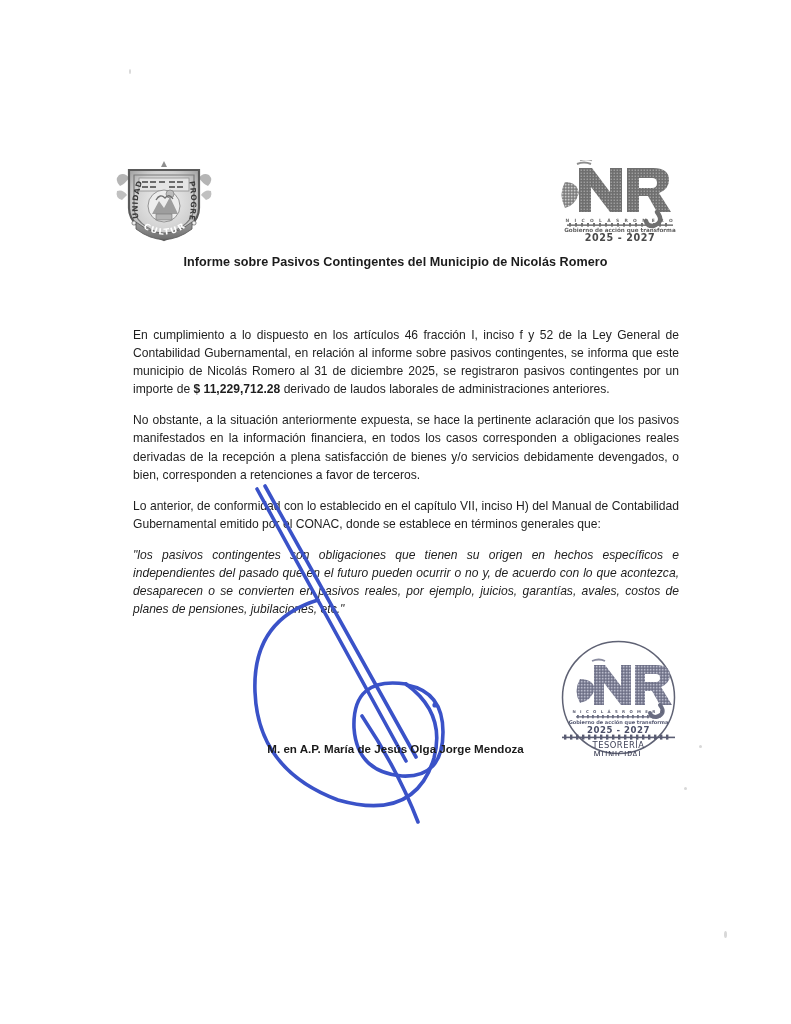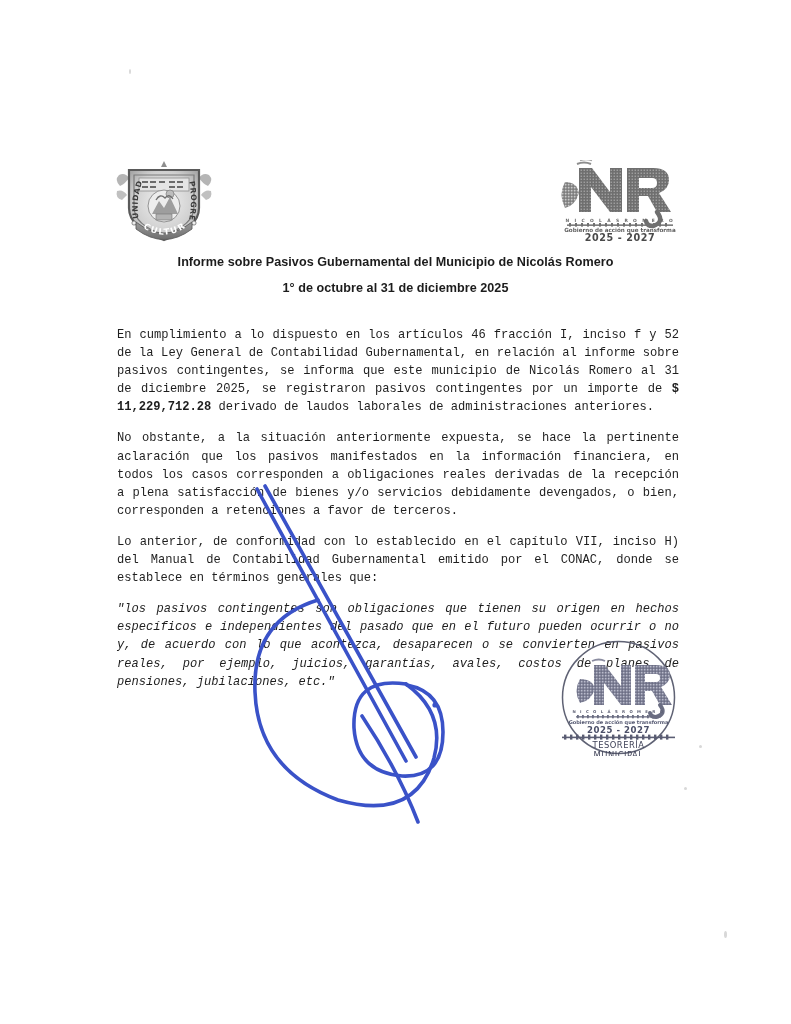--- a/index.html
+++ b/index.html
@@ -66,22 +66,21 @@
     position: absolute;
     left: 117px;
     top: 326px;
     width: 562px;
   }
   .para {
     text-align: justify;
     font-size: 12.1px;
     line-height: 18.1px;
     color: #1e1e1e;
-    margin: 0 0 13px 0;
-    font-family: Liberation Mono, monospace;
+    margin: 0 0 13px 16px;
   }
   .para.quote {
     font-style: italic;
     margin-top: 5px;
   }
   .amount { font-weight: bold; }
 
   
   #signature-ink {
     position: absolute;
@@ -248,22 +247,21 @@
           </g>
         </g>
 
         <text x="67" y="72" text-anchor="middle" font-family="DejaVu Sans, sans-serif" font-size="5.6" font-weight="bold" fill="#5e5e5e">Gobierno de acción que transforma</text>
 
         <text x="67" y="81" text-anchor="middle" font-family="DejaVu Sans, sans-serif" font-size="9.6" font-weight="bold" fill="#4a4a4a" letter-spacing="0.6">2025 - 2027</text>
       </svg>
     </div>
   </div>
 
-  <div class="doc-title" id="title-line-1">Informe sobre Pasivos Gubernamental del Municipio de Nicolás Romero</div>
-  <div class="doc-title" id="title-line-2">1° de octubre al 31 de diciembre 2025</div>
+  <div class="doc-title" id="title-line-1">Informe sobre Pasivos Contingentes del Municipio de Nicolás Romero</div>
 
   <div id="body-text">
 
     <p class="para"><span>En cumplimiento a lo dispuesto en los artículos 46 fracción I, inciso f y 52 de la Ley General de Contabilidad Gubernamental, en relación al informe sobre pasivos contingentes, se informa que este municipio de Nicolás Romero al 31 de diciembre 2025, se registraron pasivos contingentes por un importe de </span><span class="amount">$ 11,229,712.28</span><span> derivado de laudos laborales de administraciones anteriores.</span></p>
 
     <p class="para">No obstante, a la situación anteriormente expuesta, se hace la pertinente aclaración que los pasivos manifestados en la información financiera, en todos los casos corresponden a obligaciones reales derivadas de la recepción a plena satisfacción de bienes y/o servicios debidamente devengados, o bien, corresponden a retenciones a favor de terceros.</p>
 
     <p class="para">Lo anterior, de conformidad con lo establecido en el capítulo VII, inciso H) del Manual de Contabilidad Gubernamental emitido por el CONAC, donde se establece en términos generales que:</p>
 
     <p class="para quote">"los pasivos contingentes son obligaciones que tienen su origen en hechos específicos e independientes del pasado que en el futuro pueden ocurrir o no y, de acuerdo con lo que acontezca, desaparecen o se convierten en pasivos reales, por ejemplo, juicios, garantías, avales, costos de planes de pensiones, jubilaciones, etc."</p>
@@ -281,20 +279,21 @@
         <path d="M196 214 Q142 206 144 258 Q147 302 192 306 Q233 308 233 262 Q233 222 197 215"></path>
 
         <path d="M152 246 Q188 300 208 352"></path>
 
         <circle cx="225" cy="235" r="2.6" fill="#3a52c8" stroke="none"></circle>
       </g>
     </svg>
   </div>
 
   <div id="signature-block">
+    <div class="sig-name">M. en A.P. María de Jesús Olga Jorge Mendoza</div>
   </div>
 
   <div id="treasury-seal">
     <svg viewBox="0 0 117 117" xmlns="http://www.w3.org/2000/svg">
       <defs>
         <pattern id="sealNoise" width="3" height="3" patternUnits="userSpaceOnUse">
           <rect width="3" height="3" fill="#7d7f95"></rect>
           <rect width="1.4" height="1.4" fill="#b9bbcb"></rect>
           <rect x="1.7" y="1.7" width="1" height="1" fill="#595c73"></rect>
         </pattern>

